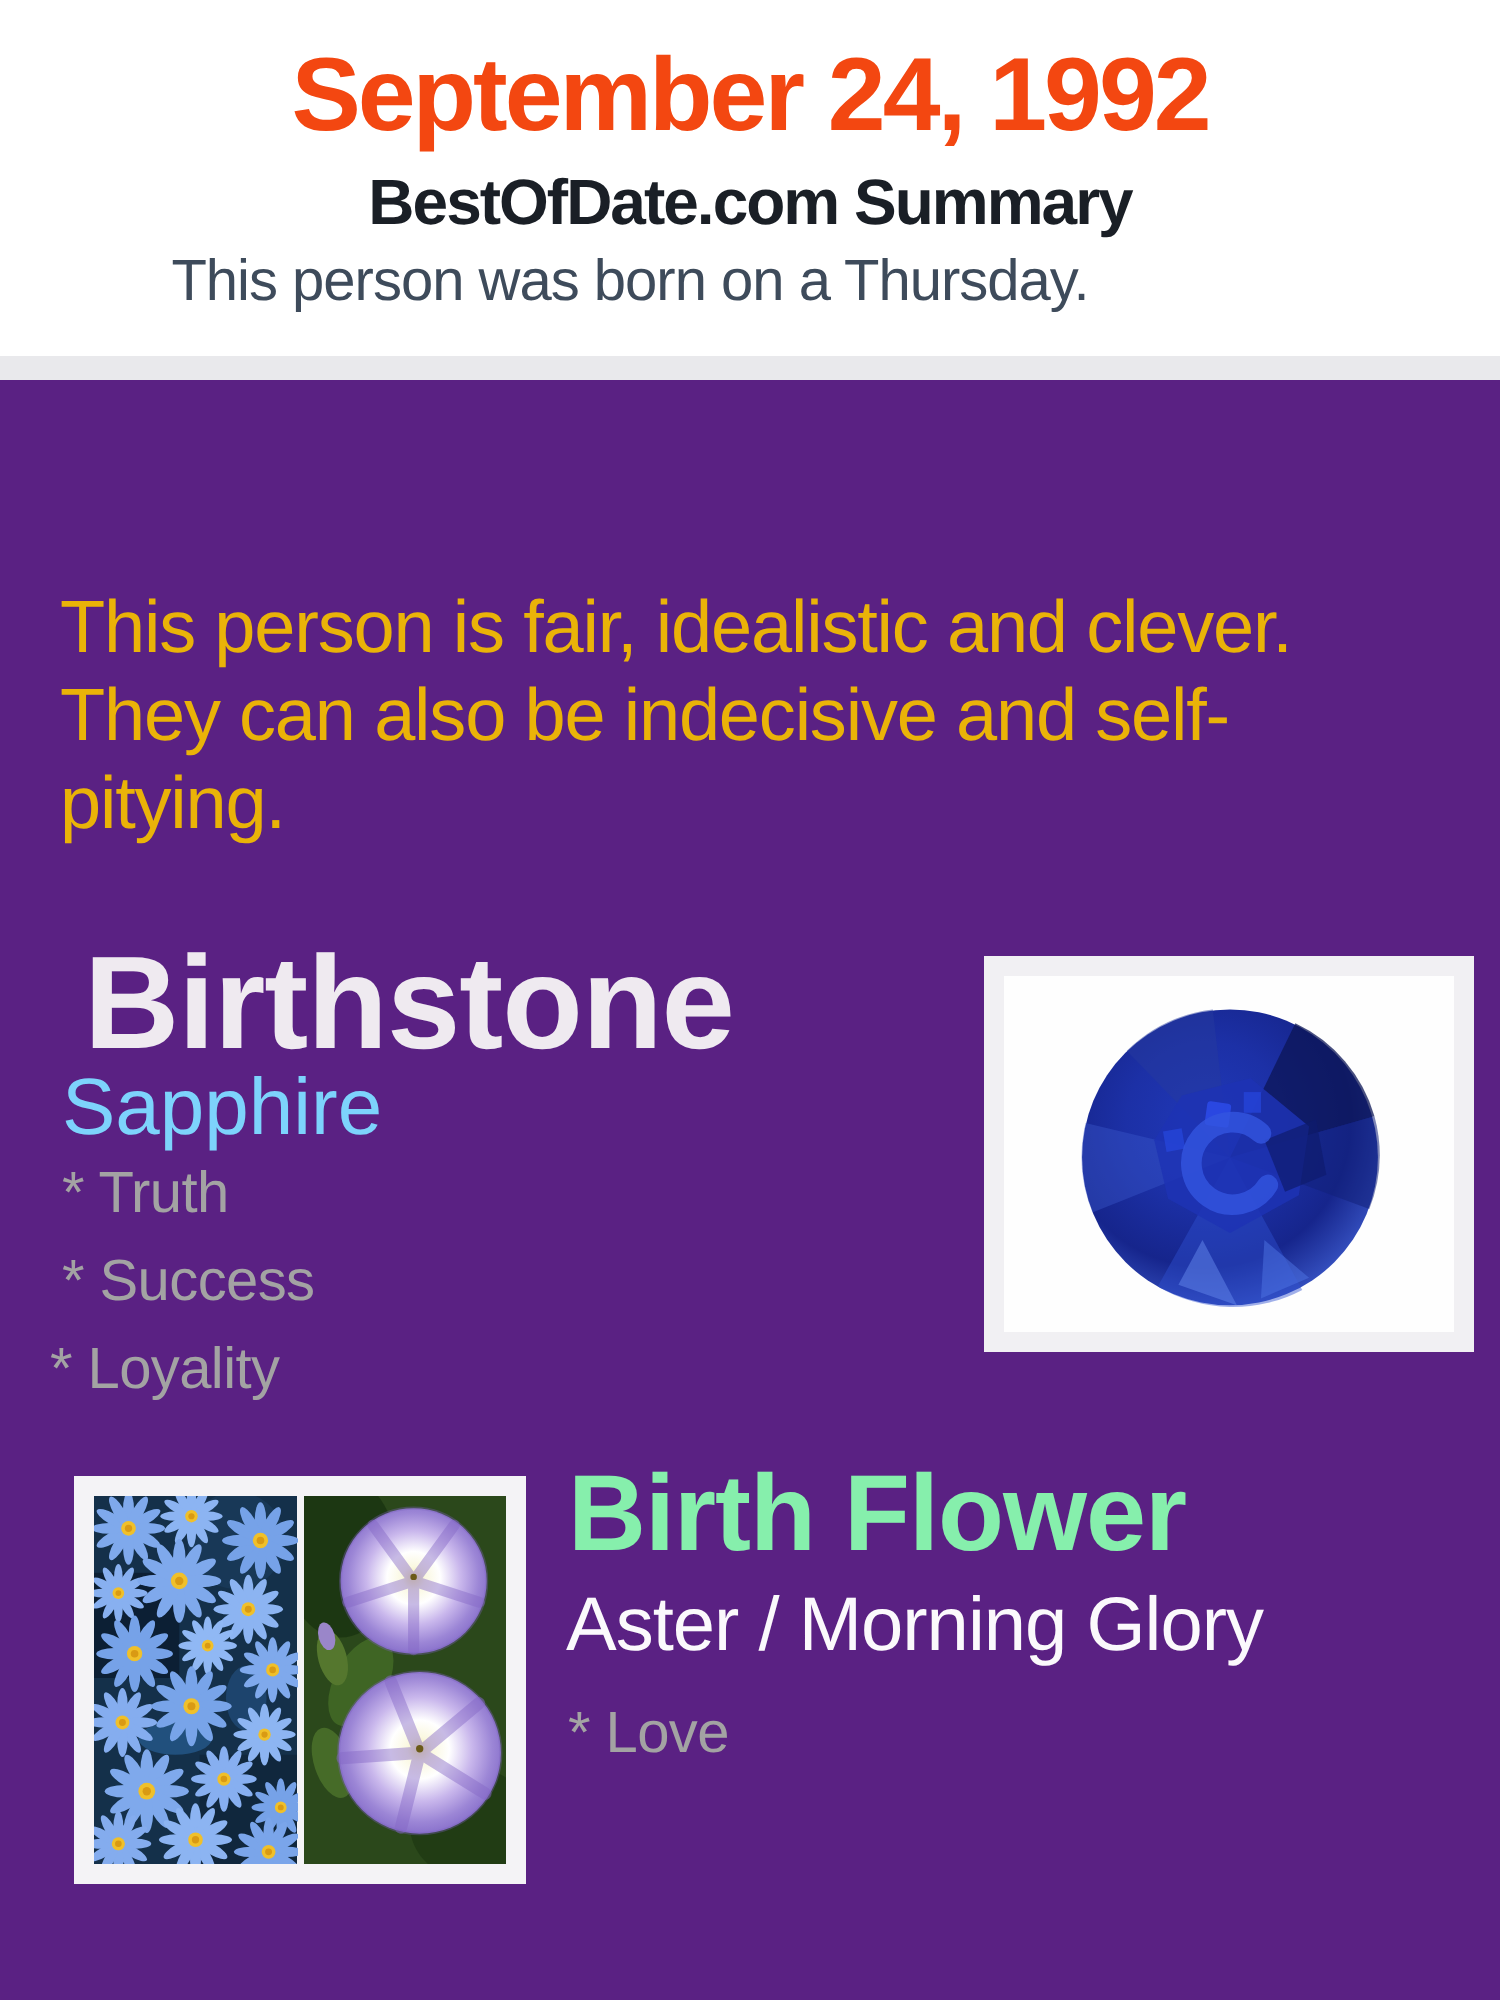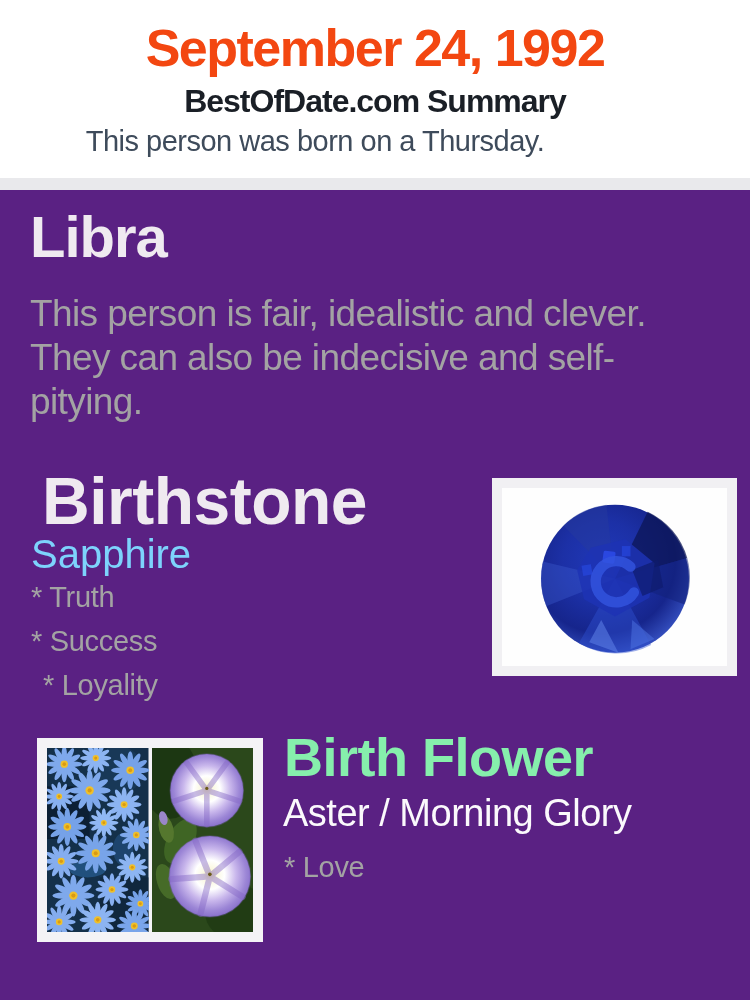--- a/index.html
+++ b/index.html
@@ -18,25 +18,25 @@
   }
   .hdr-born{
     position:absolute;top:126px;left:0;width:630px;text-align:center;
     font-size:29px;letter-spacing:-0.5px;color:#3E4B5B;line-height:1.1;
   }
   .divider{position:absolute;top:178px;left:0;width:750px;height:12px;background:#E9E9EC;}
   
   .main-panel{position:absolute;top:190px;left:0;width:750px;height:810px;background:#5A2183;}
   .main-panel *{position:absolute;}
   .zod-title{top:18px;left:30px;font-size:58px;font-weight:700;letter-spacing:-1px;color:#EFEAF0;line-height:1;}
-  .zod-desc{top:102px;left:30px;width:620px;font-size:37px;letter-spacing:-0.6px;color:#a3a3a3;line-height:44px;}
+  .zod-desc{top:102px;left:30px;width:620px;font-size:37px;letter-spacing:-0.6px;color:#eab308;line-height:44px;}
   .bs-title{top:278px;left:42px;font-size:66px;font-weight:700;letter-spacing:-0.5px;color:#EFEAF0;line-height:1;}
   .bs-name{top:344px;left:31px;font-size:40px;color:#7dd3fc;line-height:1;}
   .trait{font-size:29px;color:#a3a3a3;line-height:1;letter-spacing:-0.3px;}
-  .bs-t0{top:393px;left:31px;} .bs-t1{top:437px;left:31px;} .bs-t2{top:481px;left:43px;}
+  .bs-t0{top:393px;left:31px;} .bs-t1{top:437px;left:31px;} .bs-t2{top:481px;left:25px;}
   .gem-card{top:288px;left:492px;width:245px;height:198px;background:#F1F0F3;padding:10px;box-sizing:border-box;}
   .gem-inner{position:static;width:100%;height:100%;background:#FEFEFE;display:flex;align-items:center;justify-content:center;}
   .gem-inner svg{position:static;width:172px;height:172px;display:block;}
   .flower-card{top:548px;left:37px;width:226px;height:204px;background:#F4F3F6;padding:10px;box-sizing:border-box;display:flex;gap:3px;}
   .flower-card svg{position:static;flex:1;min-width:0;height:100%;display:block;}
   .bf-title{top:540px;left:284px;font-size:54px;font-weight:700;letter-spacing:-0.5px;color:#86efac;line-height:1;}
   .bf-name{top:604px;left:283px;font-size:38px;letter-spacing:-0.5px;color:#FBF9FC;line-height:1;}
   .bf-t0{top:663px;left:284px;} .bf-t1{top:708px;left:284px;}
 </style>
 </head>
@@ -45,21 +45,20 @@
 <div id="canvas">
 
   <div class="hdr-date">September 24, 1992</div>
   <div class="hdr-summary">BestOfDate.com Summary</div>
   <div class="hdr-born">This person was born on a Thursday.</div>
 
   <div class="divider"></div>
 
   <div class="main-panel">
 
-    <div class="zod-title">Libra</div>
     <div class="zod-desc">This person is fair, idealistic and clever. They can also be indecisive and self-pitying.</div>
 
     <div class="bs-title">Birthstone</div>
     <div class="bs-name">Sapphire</div>
     <div class="trait bs-t0">* Truth</div>
     <div class="trait bs-t1">* Success</div>
     <div class="trait bs-t2">* Loyality</div>
 
     <div class="gem-card">
       <div class="gem-inner">

